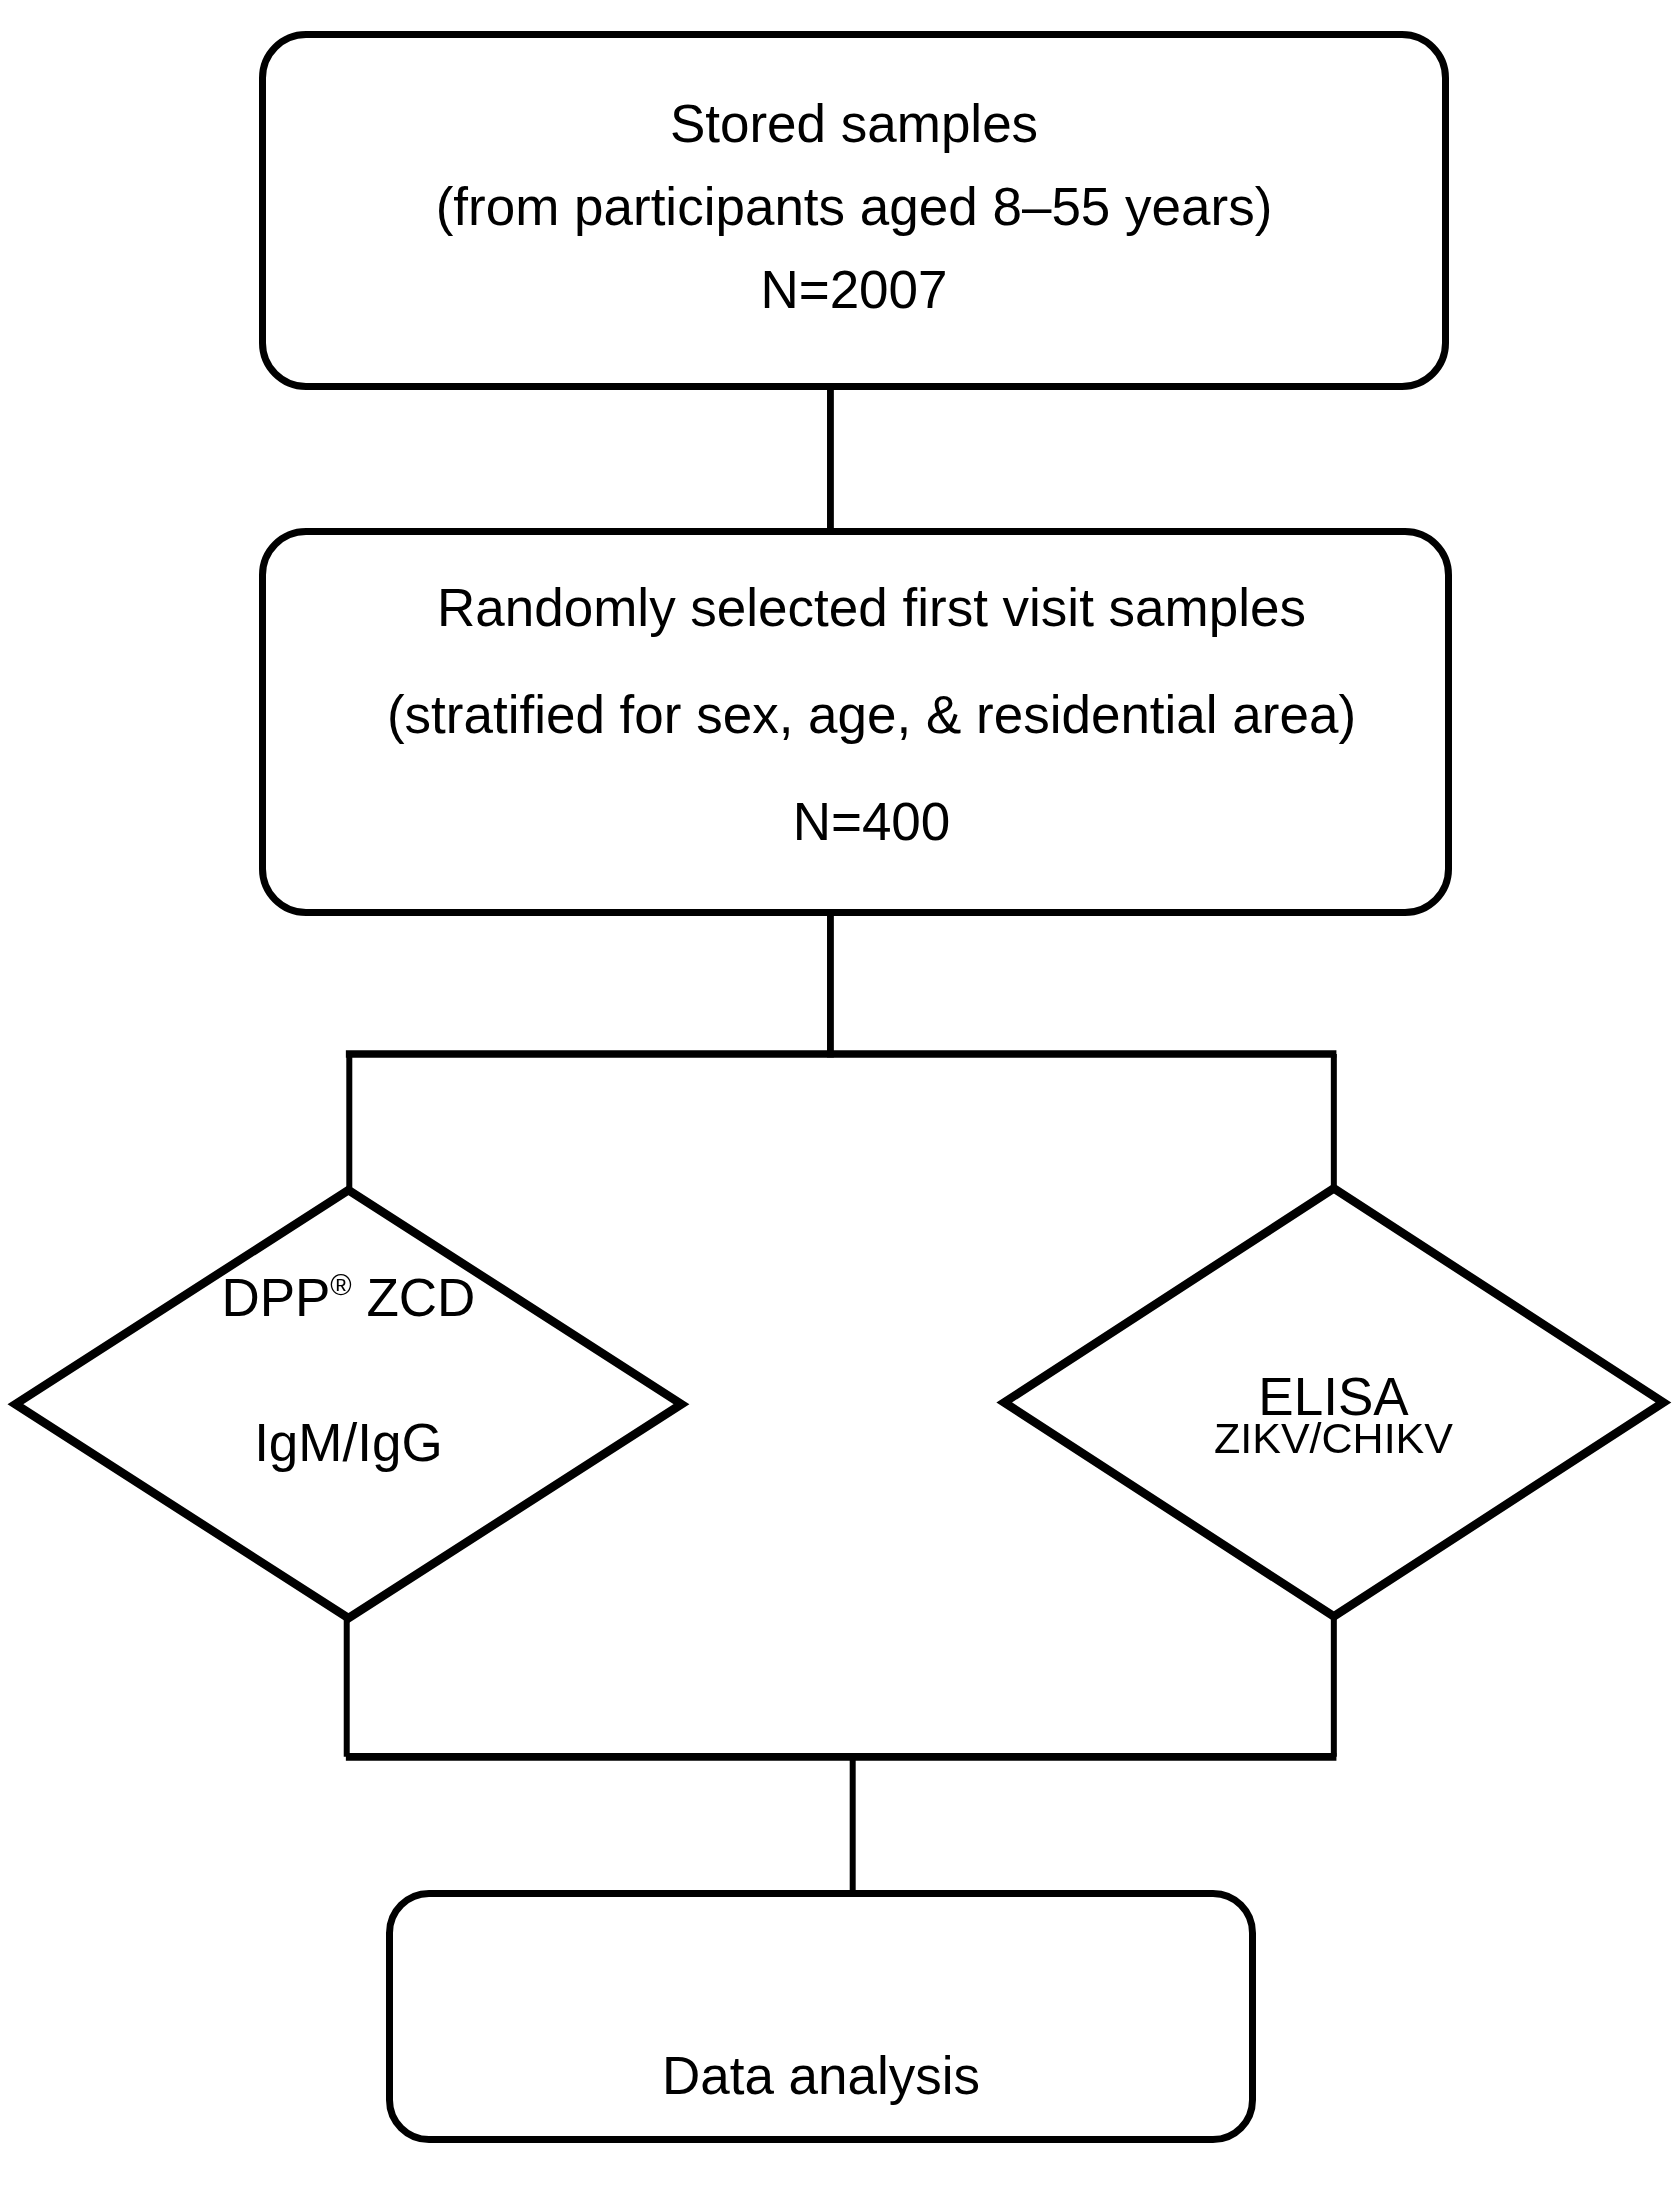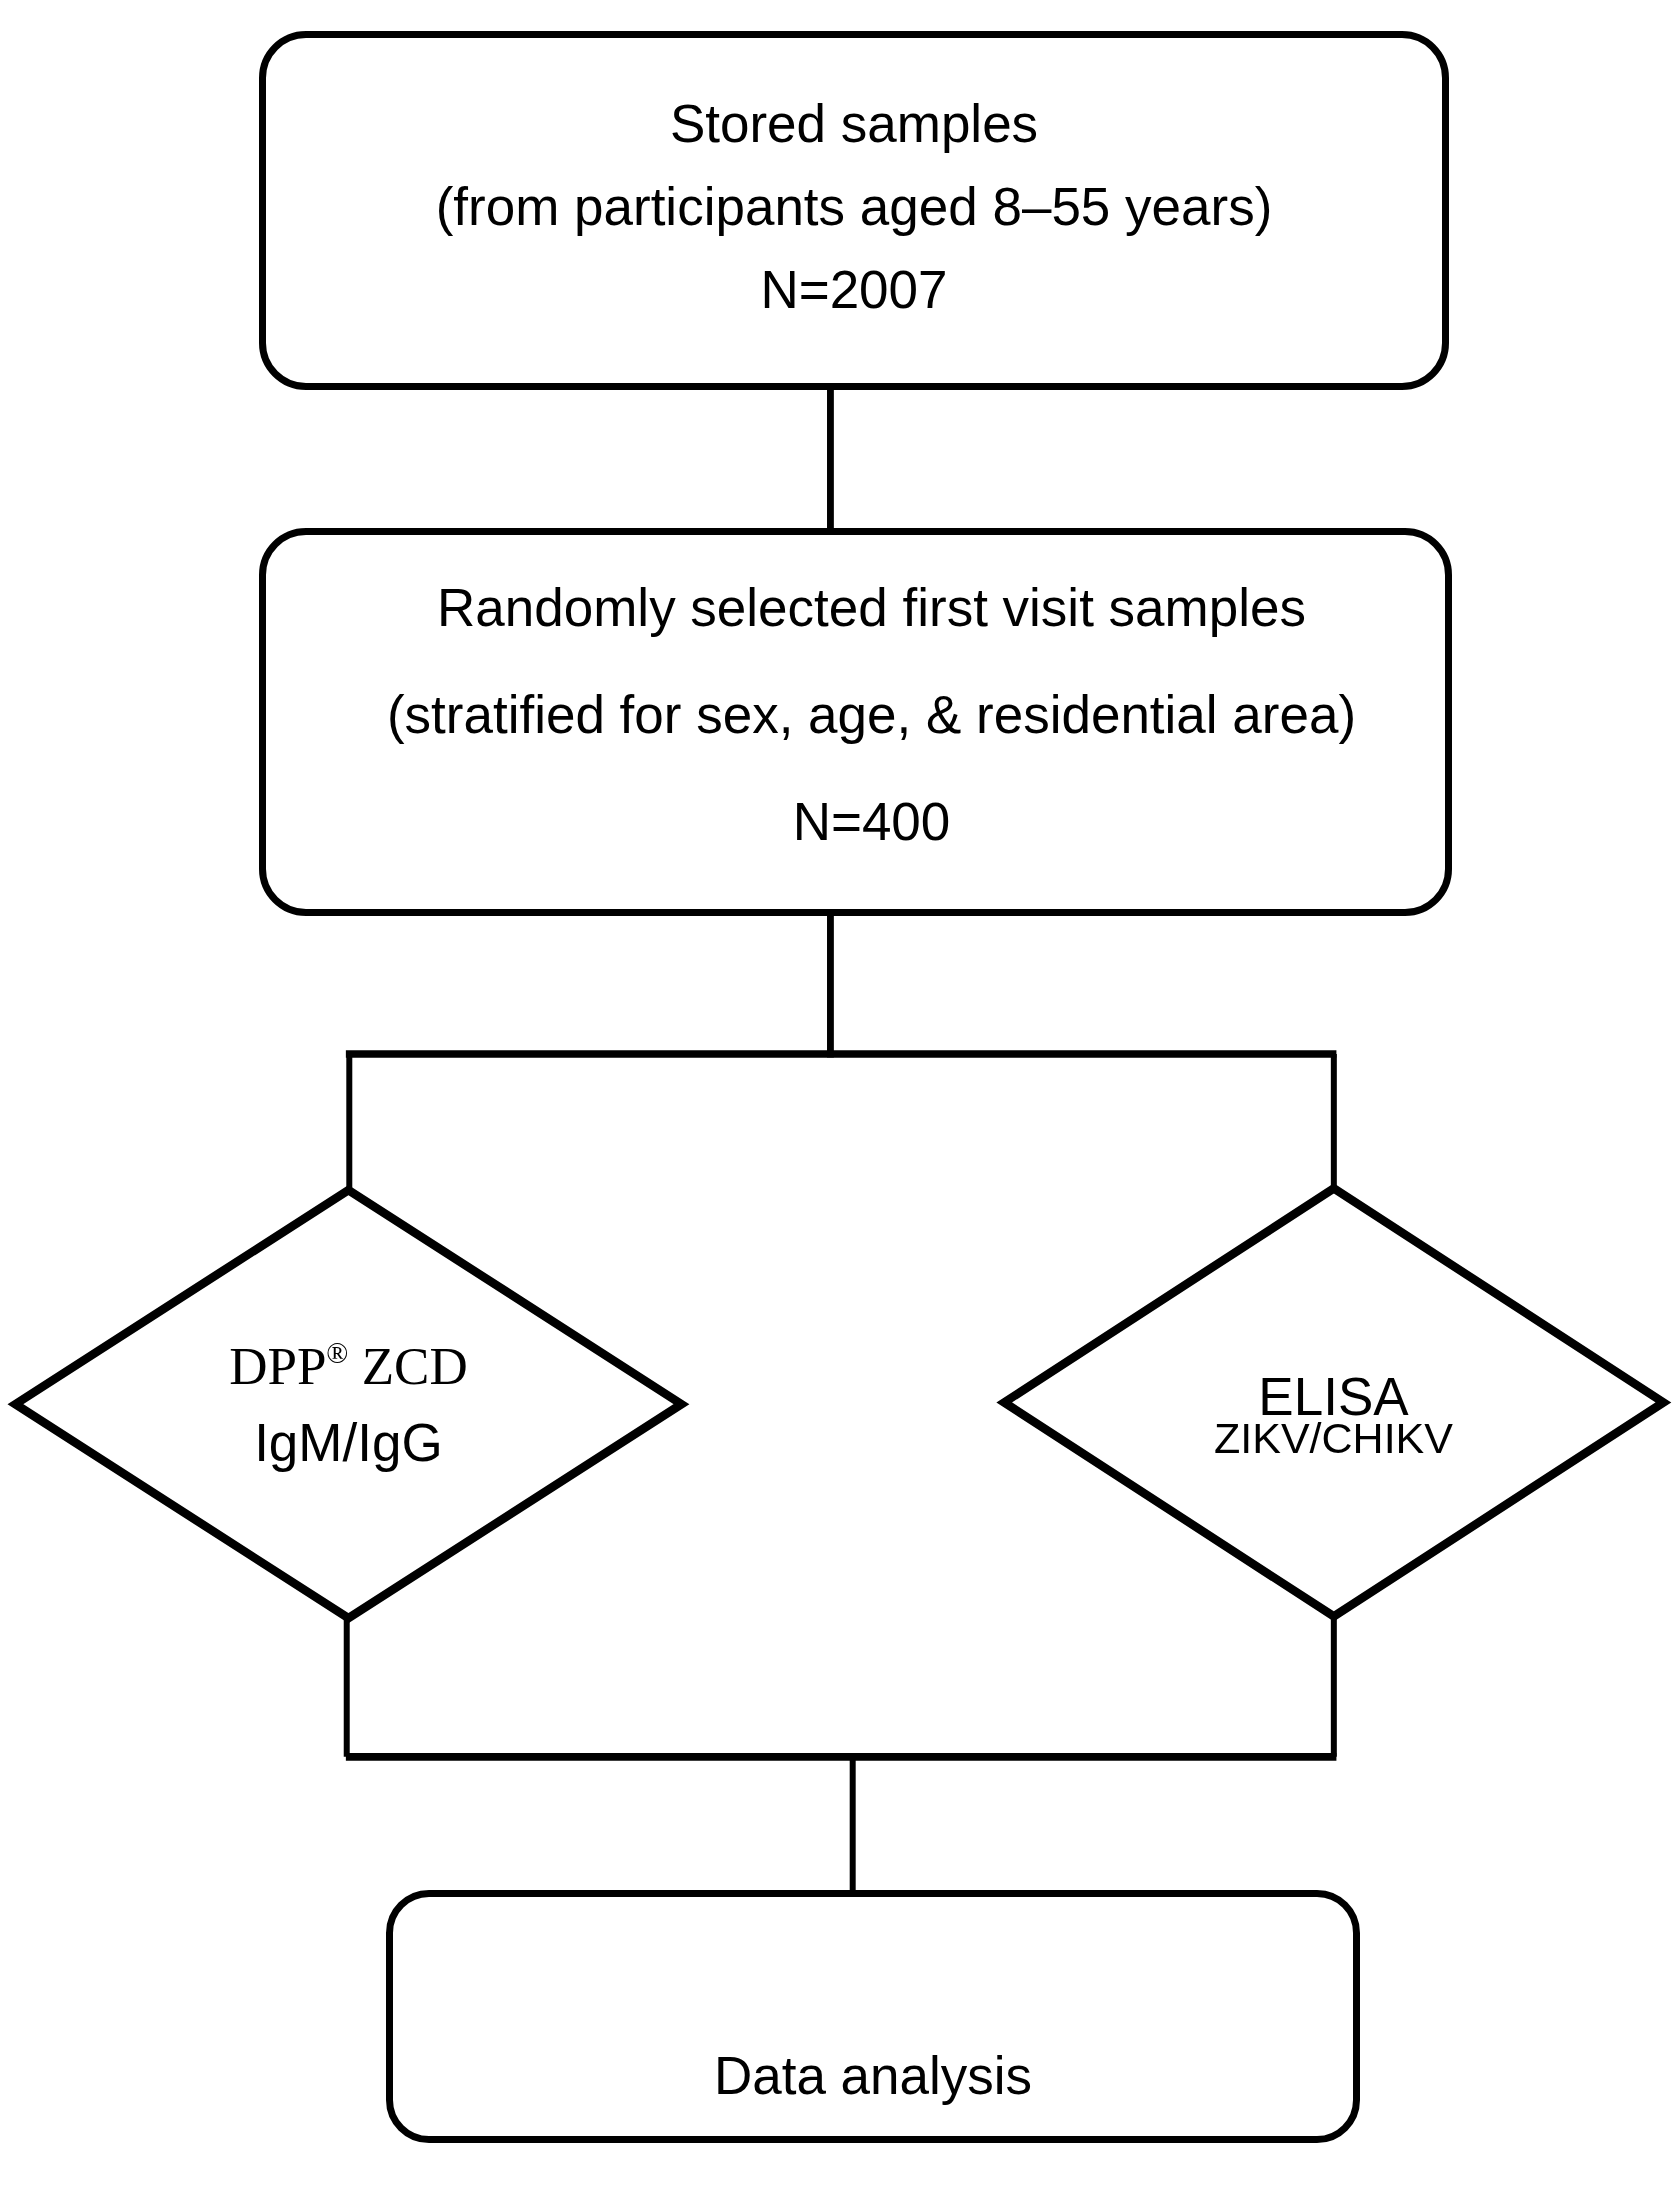--- a/index.html
+++ b/index.html
@@ -53,38 +53,38 @@
     padding-left: 32px;
   }
   .box-mid .bline {
     line-height: 107px;
     font-size: 53px;
     white-space: nowrap;
   }
 
   .box-bottom {
     left: 386px; top: 1890px;
-    width: 974px; height: 253px;
+    width: 870px; height: 253px;
     padding-top: 152px;
     border-radius: 43px;
   }
   .box-bottom .bline {
     line-height: 53px;
     font-size: 53px;
     white-space: nowrap;
   }
 
   .dline {
     position: absolute;
     text-align: center;
     font-size: 53px;
     line-height: 86px;
     white-space: nowrap;
   }
-  .dl-1 { left: 15.4px;   top: 1310px; width: 666px; font-family: Liberation Serif, serif; }
+  .dl-1 { left: 15.4px;   top: 1242px; width: 666px; }
   .dl-2 { left: 15.4px;   top: 1400px; width: 666px; }
   .dr-1 { left: 1004px; top: 1354px; width: 659px; }
   .dr-2 { left: 1004px; top: 1395px; width: 659px; font-size: 43px; }
 
   .reg-mark {
     font-size: 29px;
     vertical-align: 20.5px;
   }
 </style>
 </head>

